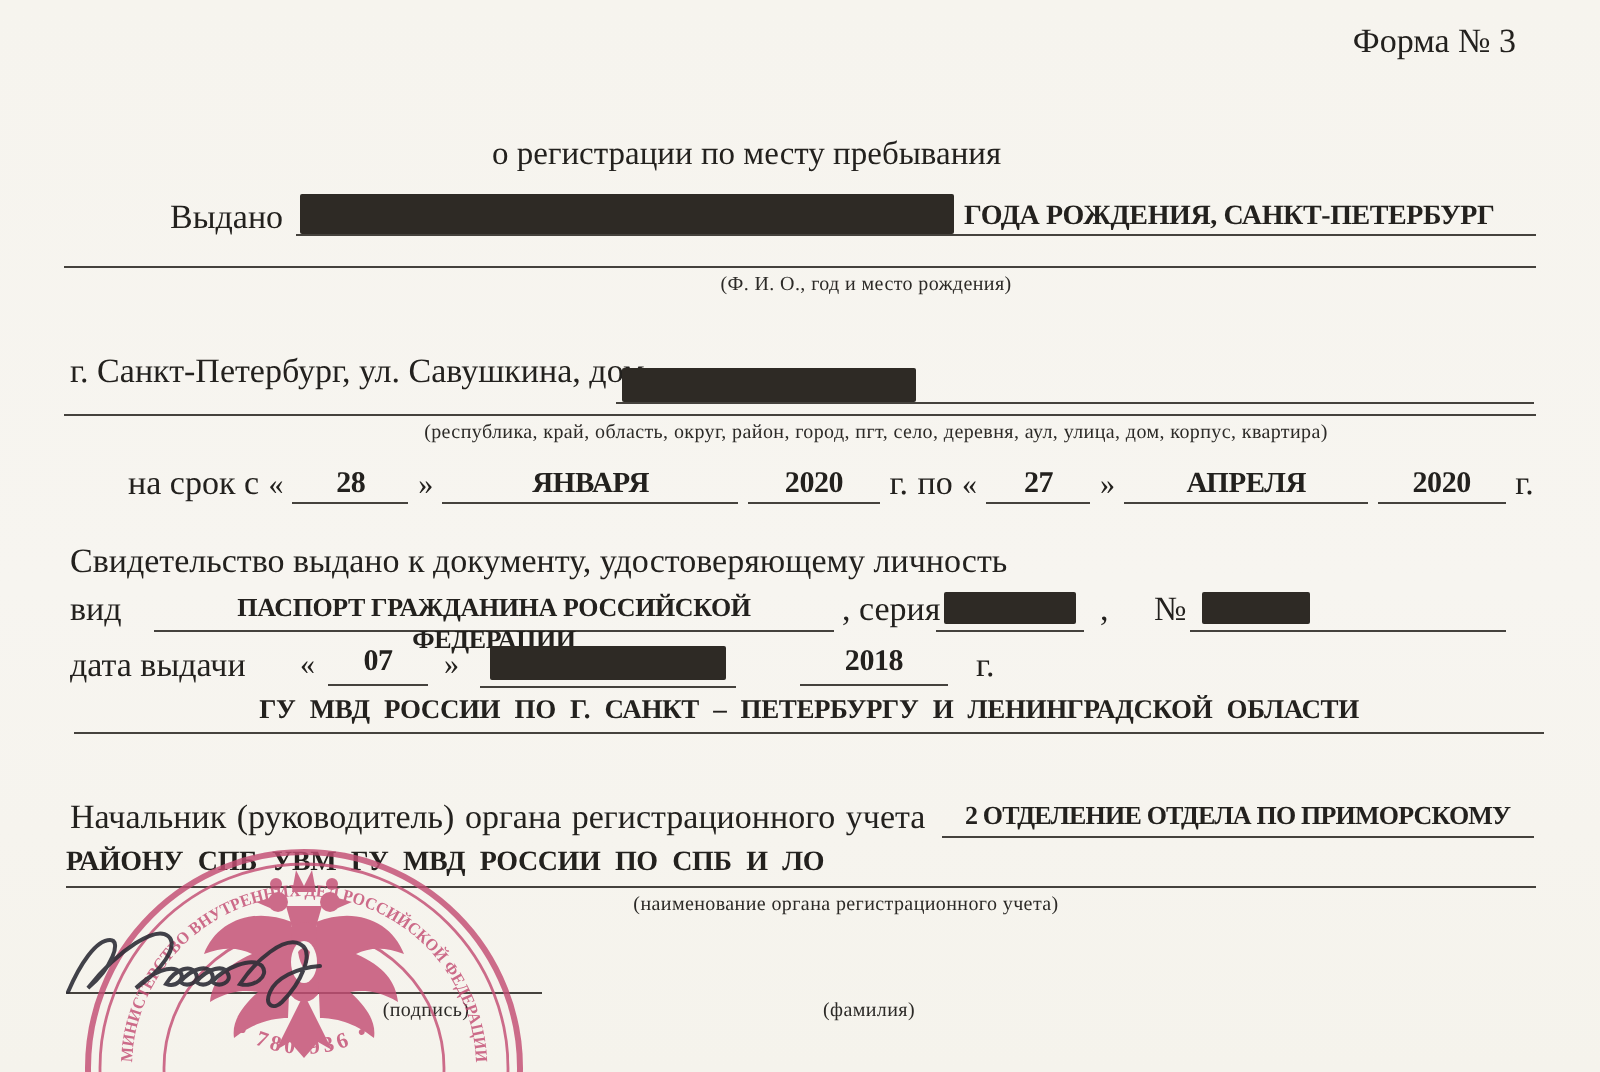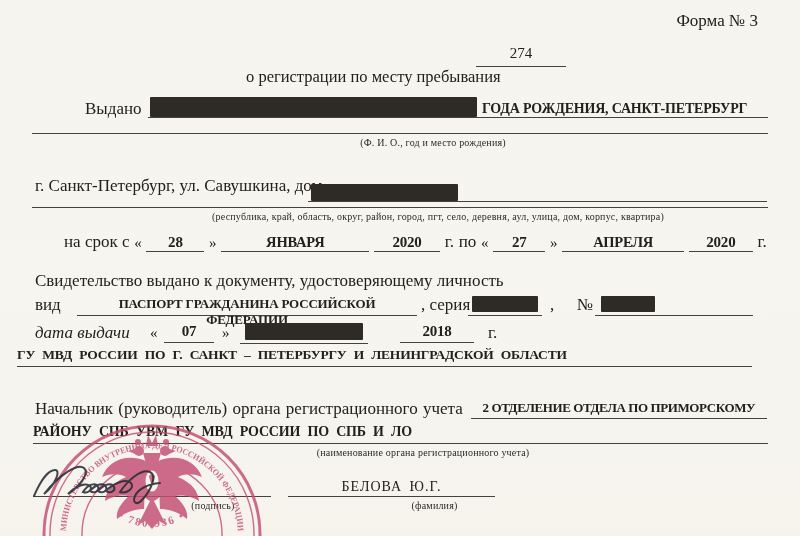--- a/index.html
+++ b/index.html
@@ -20,21 +20,20 @@
   .wsp{word-spacing:4px;}
   .stamp-wrap{filter:blur(.3px);}
 </style>
 </head>
 <body>
 
 <div class="page">
 
   <div class="abs t17" style="top:11px; right:42px;">Форма № 3</div>
 
-  <div class="abs fill" style="top:45px; left:476px; width:90px; font-size:15px; height:21px;">274</div>
   <div class="abs t16" style="top:67px; left:246px;">о регистрации по месту пребывания</div>
 
   <div class="abs t17" style="top:99px; left:85px;">Выдано</div>
   <div class="abs redact" style="top:97px; left:150px; width:327px; height:20px;"></div>
   <div class="abs bold-fill" style="top:101px; left:482px; font-size:14px;">ГОДА РОЖДЕНИЯ, САНКТ-ПЕТЕРБУРГ</div>
   <div class="abs rule" style="top:117px; left:148px; width:620px;"></div>
 
   <div class="abs rule" style="top:133px; left:32px; width:736px;"></div>
   <div class="abs cap" style="top:137px; left:0; width:780px;">(Ф. И. О., год и место рождения)</div>
 
@@ -67,42 +66,41 @@
     <span class="abs t17" style="left:35px; top:1px;">вид</span>
     <span class="abs fill bold-fill" style="left:77px; top:2px; width:340px; font-size:13px; height:19px; padding-bottom:0;">ПАСПОРТ ГРАЖДАНИНА РОССИЙСКОЙ ФЕДЕРАЦИИ</span>
     <span class="abs t17" style="left:421px; top:1px;">, серия</span>
     <span class="abs fill" style="left:468px; top:2px; width:74px; height:19px;"><span class="redact" style="display:inline-block; width:66px; height:16px;"></span></span>
     <span class="abs t17" style="left:550px; top:1px;">,</span>
     <span class="abs t17" style="left:577px; top:1px;">№</span>
     <span class="abs fill" style="left:595px; top:2px; width:158px; height:19px; text-align:left;"><span class="redact" style="display:inline-block; width:54px; height:16px; margin-left:6px;"></span></span>
   </div>
 
   <div class="abs" style="top:322px; left:0; right:0; height:26px;">
-    <span class="abs t17" style="left:35px; top:1px;font-style:italic;">дата выдачи</span>
+    <span class="abs t17" style="left:35px; top:1px;">дата выдачи</span>
     <span class="abs q" style="left:150px; top:3px;">«</span>
     <span class="abs fill bold-fill" style="left:164px; top:1px; width:50px; font-size:15px; height:19px;">07</span>
     <span class="abs q" style="left:222px; top:3px;">»</span>
     <span class="abs fill" style="left:240px; top:1px; width:128px; height:20px;"><span class="redact" style="display:inline-block; width:118px; height:17px;"></span></span>
     <span class="abs fill bold-fill" style="left:400px; top:1px; width:74px; font-size:15px; height:19px;">2018</span>
     <span class="abs t17" style="left:488px; top:1px;">г.</span>
   </div>
 
-  <div class="abs fill bold-fill wsp" style="top:347px; left:17px; width:735px; text-align:left; font-size:13.5px; padding-bottom:3px;">ГУ МВД РОССИИ ПО Г. САНКТ – ПЕТЕРБУРГУ И ЛЕНИНГРАДСКОЙ ОБЛАСТИ</div>
+  <div class="abs fill bold-fill wsp" style="top:347px; left:37px; width:735px; text-align:center; font-size:13.5px; padding-bottom:3px;">ГУ МВД РОССИИ ПО Г. САНКТ – ПЕТЕРБУРГУ И ЛЕНИНГРАДСКОЙ ОБЛАСТИ</div>
 
   <div class="abs" style="top:399px; left:35px; right:33px; display:flex; align-items:flex-end;">
     <span class="t17" style="white-space:nowrap; word-spacing:1px;">Начальник (руководитель) органа регистрационного учета</span>
     <span class="fill bold-fill" style="flex:1; margin-left:8px; font-size:13px; letter-spacing:-.4px; white-space:nowrap; padding-bottom:2px;">2 ОТДЕЛЕНИЕ ОТДЕЛА ПО ПРИМОРСКОМУ</span>
   </div>
   <div class="abs fill bold-fill wsp" style="top:424px; left:33px; width:735px; text-align:left; font-size:14px; padding-bottom:3px;">РАЙОНУ СПБ УВМ ГУ МВД РОССИИ ПО СПБ И ЛО</div>
   <div class="abs cap" style="top:447px; left:0; width:760px;">(наименование органа регистрационного учета)</div>
 
   <div class="abs rule" style="top:496px; left:33px; width:238px;"></div>
   <div class="abs cap" style="top:500px; left:120px; width:100px;">(подпись)</div>
 
-  <div class="abs fill" style="top:479px; left:288px; width:207px; height:17px; font-size:14px; letter-spacing:1px; word-spacing:3px;">БЕЛОВА Ю.Г.</div>
   <div class="abs cap" style="top:500px; left:288px; width:207px;">(фамилия)</div>
 
   <div class="abs stamp-wrap" style="top:421px; left:36px; width:234px; height:115px; z-index:2; opacity:.82;">
     <svg width="234" height="115" viewBox="0 0 234 115" xmlns="http://www.w3.org/2000/svg">
       <g fill="none" stroke="#c44e74">
         <circle cx="116" cy="113" r="108" stroke-width="3"></circle>
         <circle cx="116" cy="113" r="102" stroke-width="1.4"></circle>
         <circle cx="116" cy="113" r="70" stroke-width="1.4"></circle>
       </g>
       <defs>

